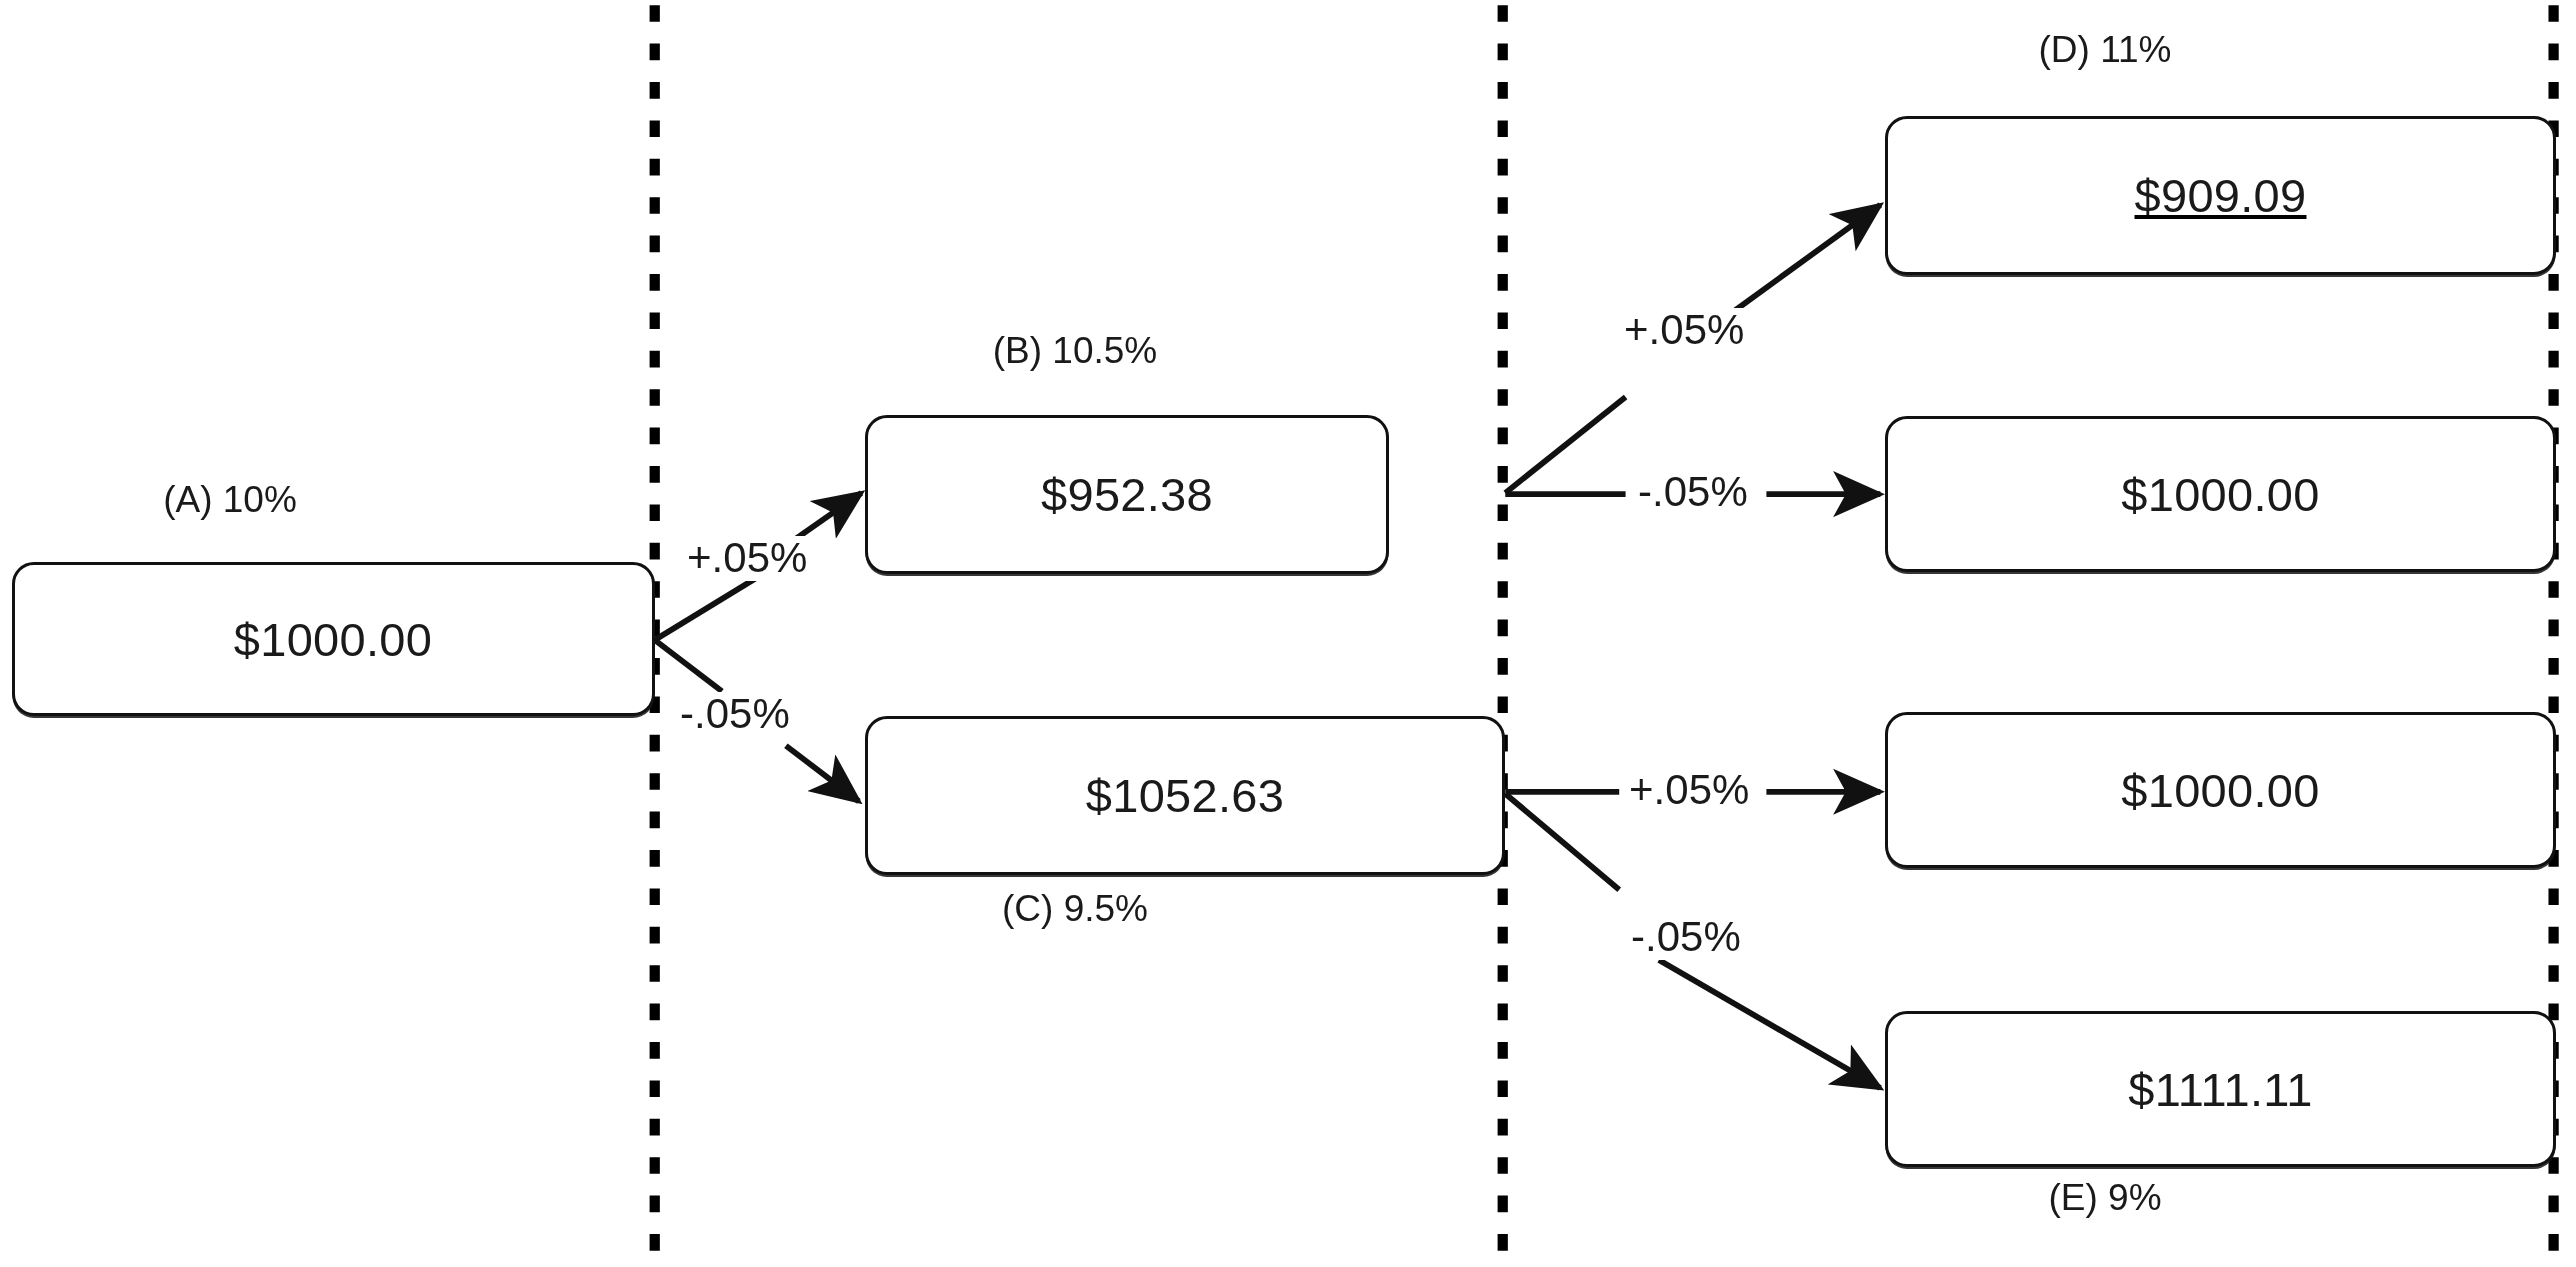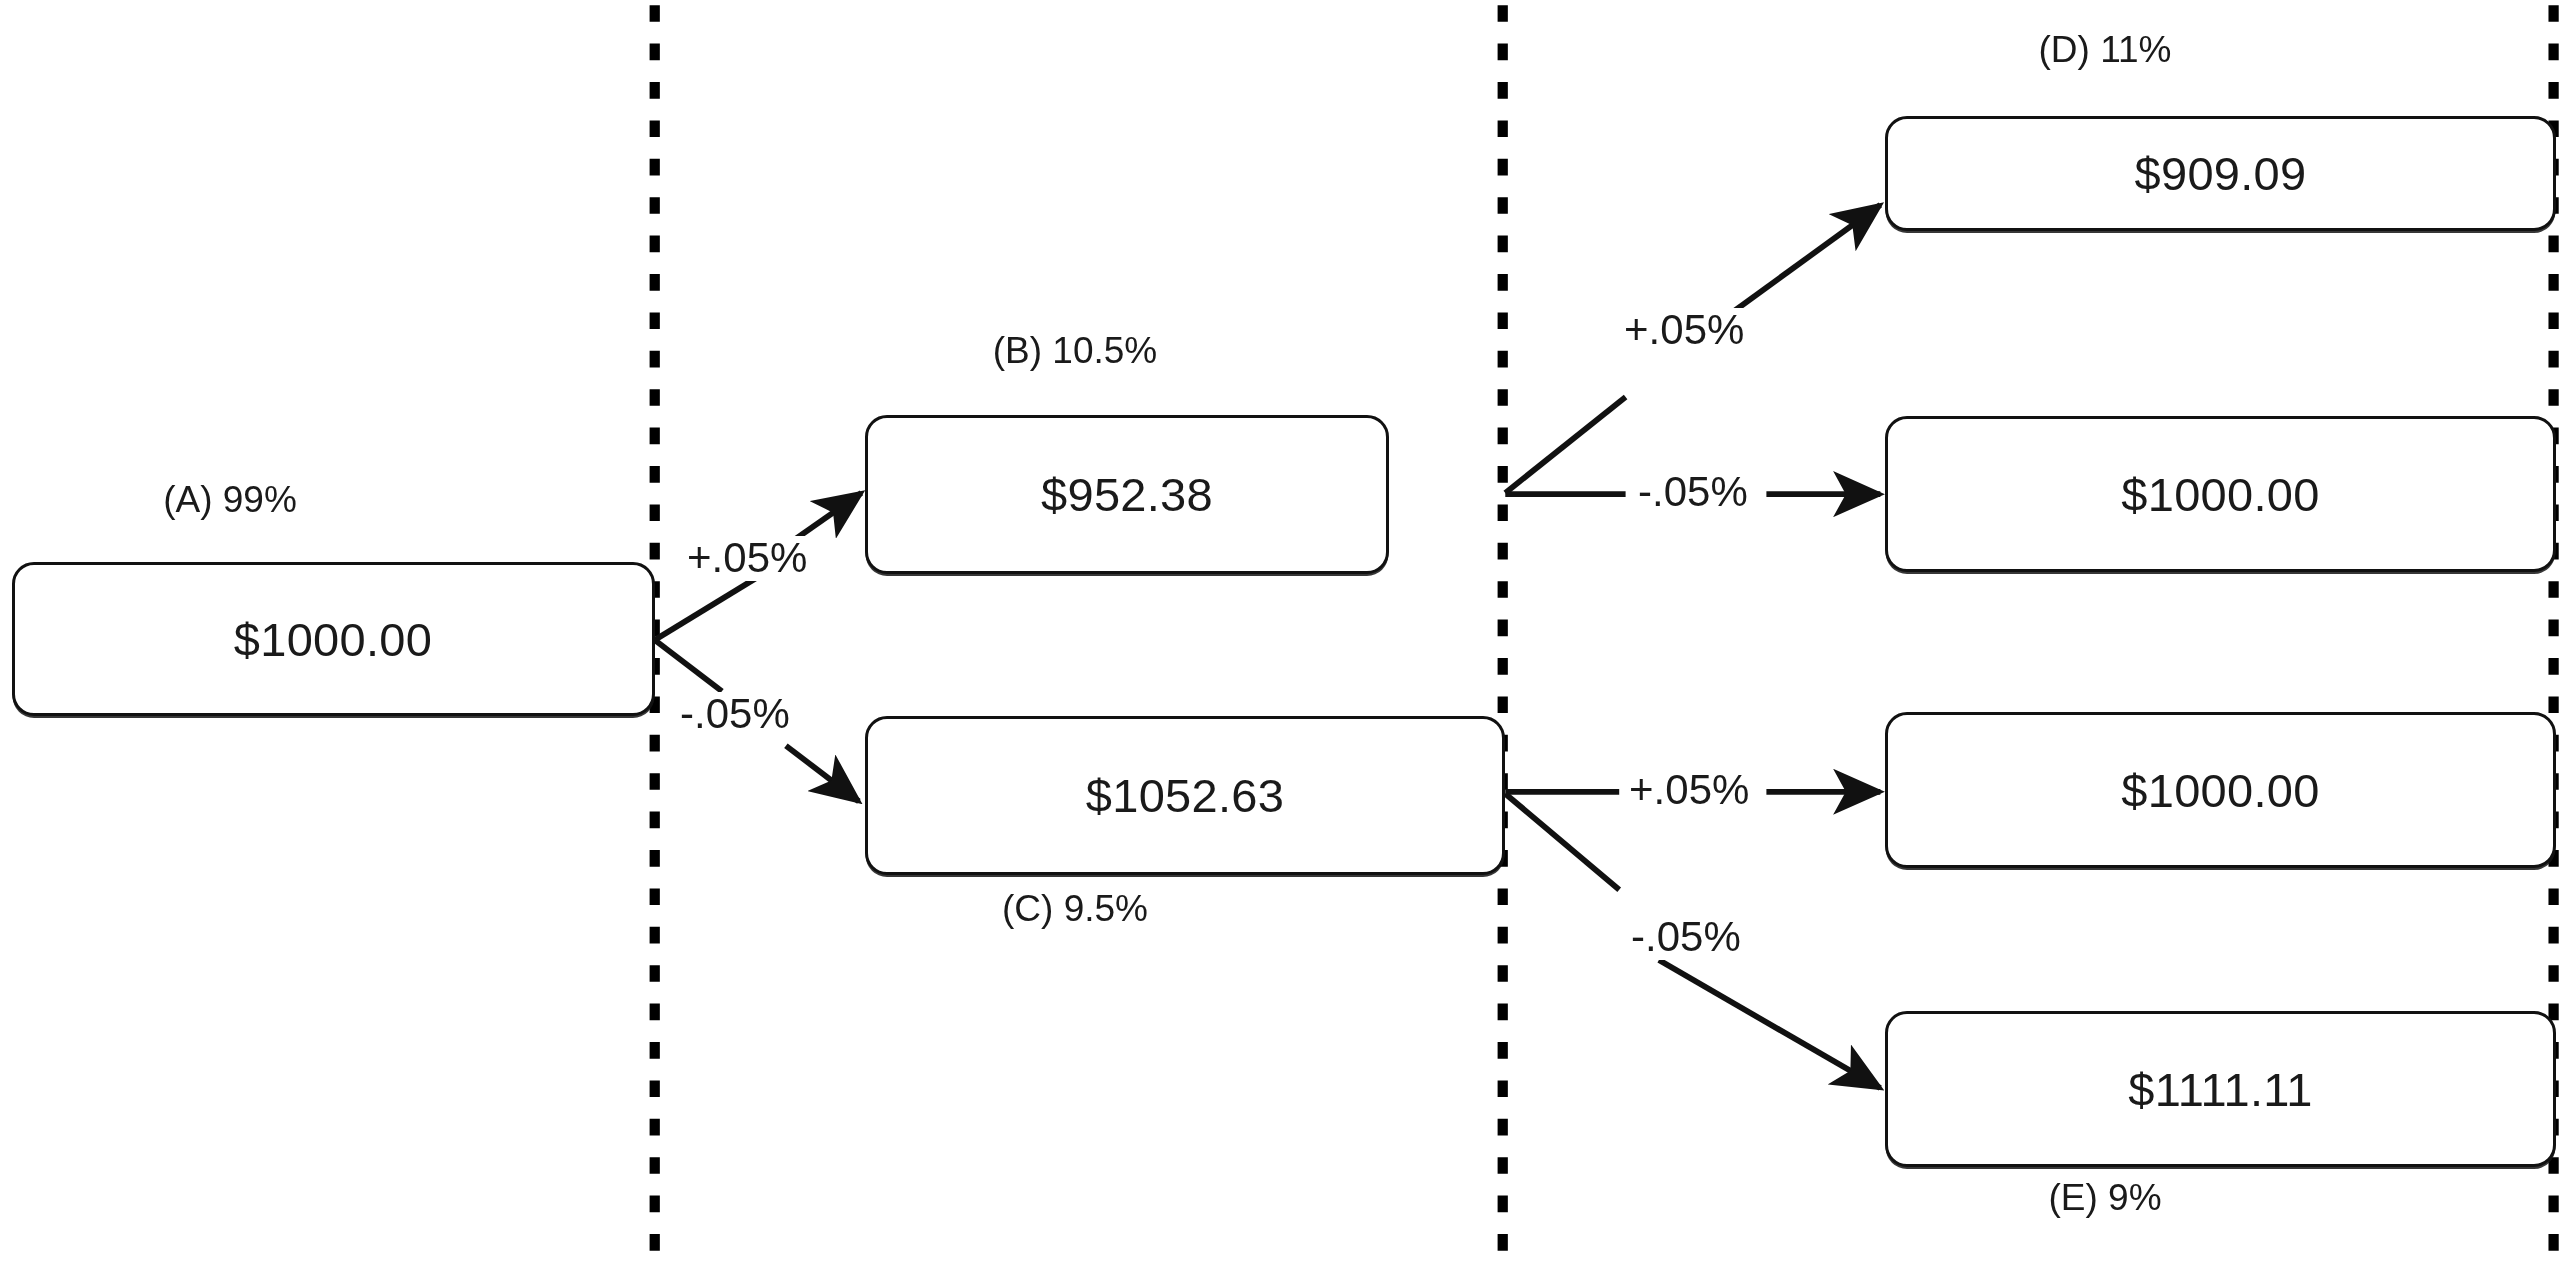--- a/index.html
+++ b/index.html
@@ -59,21 +59,21 @@
     color: #1a1a1a;
     white-space: nowrap;
     background: #ffffff;
     padding: 1.3px 5.1px;
     text-align: center;
   }
   
   #node-a  { left: 11.5px;   top: 562px;  width: 643px; height: 154px; }
   #node-b  { left: 865px; top: 415px;  width: 524px; height: 159px; }
   #node-c  { left: 865px; top: 716px; width: 640px; height: 159px; justify-content: center; }
-  #node-d  { left: 1885px; top: 116px;  width: 671px; height: 115px; }
+  #node-d  { left: 1885px; top: 116px;  width: 671px; height: 159px; text-decoration: underline; }
   #node-f1 { left: 1885px; top: 416px;  width: 671px; height: 156px; }
   #node-f2 { left: 1885px; top: 712px; width: 671px; height: 156px; }
   #node-e  { left: 1885px; top: 1011px; width: 671px; height: 156px; text-align: center; }
 
   
   #cap-a { left: 51px;   top: 481px;  width: 358px; }
   #cap-b { left: 883px; top: 332px;  width: 384px; }
   #cap-c { left: 883px; top: 890px; width: 384px; }
   #cap-d { left: 1926px; top: 31px;   width: 358px; }
   #cap-e { left: 1926px; top: 1179px; width: 358px; }
@@ -142,21 +142,21 @@
   </div>
 
   <div class="node-box" id="node-f2">
     <span class="node-value">$1000.00</span>
   </div>
 
   <div class="node-box" id="node-e">
     <span class="node-value">$1111.11</span>
   </div>
 
-  <div class="node-caption" id="cap-a">(A) 99%</div>
+  <div class="node-caption" id="cap-a">(A) 10%</div>
   <div class="node-caption" id="cap-b">(B) 10.5%</div>
   <div class="node-caption" id="cap-c">(C) 9.5%</div>
   <div class="node-caption" id="cap-d">(D) 11%</div>
   <div class="node-caption" id="cap-e">(E) 9%</div>
 
   <div class="edge-label" id="edge-a-plus">+.05%</div>
   <div class="edge-label" id="edge-a-minus">-.05%</div>
   <div class="edge-label" id="edge-b-plus">+.05%</div>
   <div class="edge-label" id="edge-b-minus">-.05%</div>
   <div class="edge-label" id="edge-c-plus">+.05%</div>

